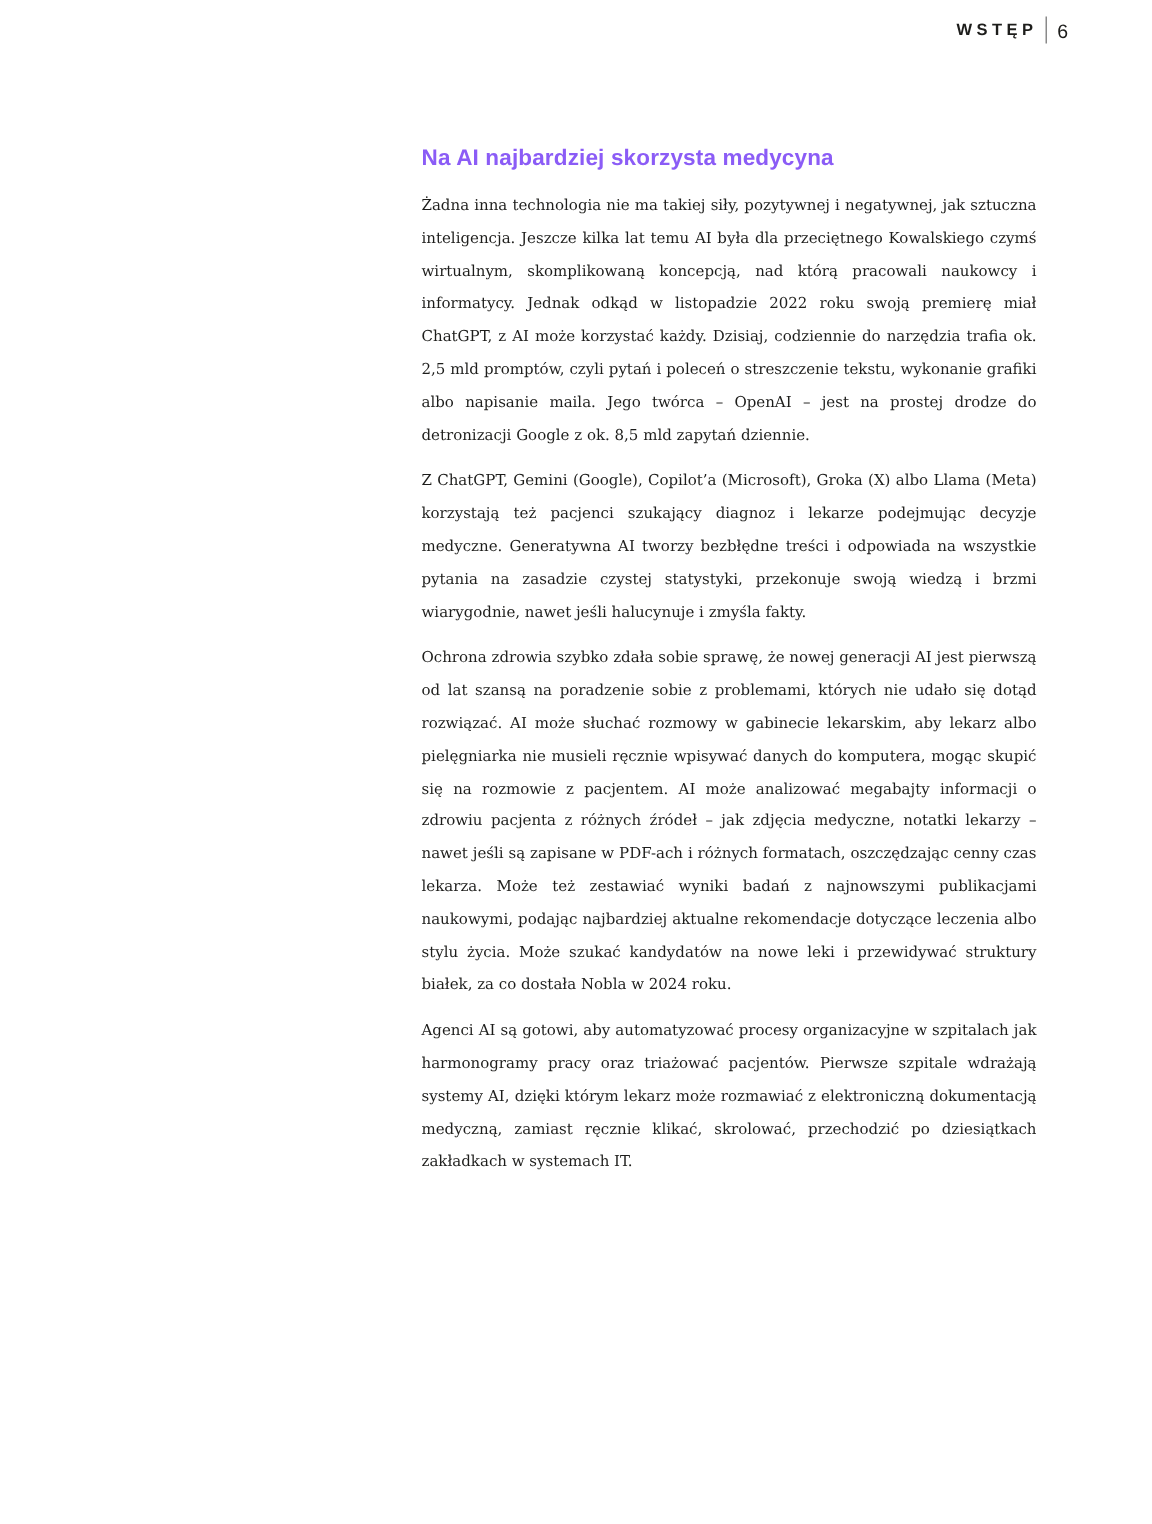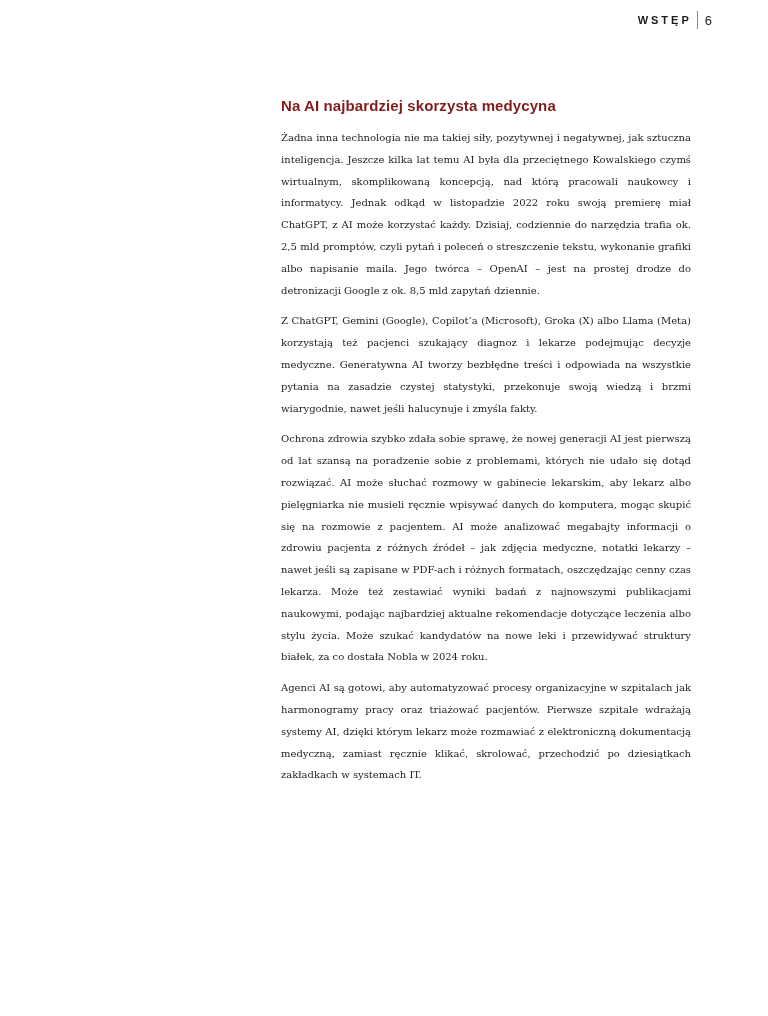--- a/index.html
+++ b/index.html
@@ -41,21 +41,21 @@
   .content {
     position: absolute;
     left: 281px;
     top: 97px;
     width: 410px;
   }
   .content h2 {
     font-family: "Liberation Sans", sans-serif;
     font-size: 15px;
     font-weight: 700;
-    color: #7f1d1d;
+    color: #8b5cf6;
     margin-bottom: 13px;
     letter-spacing: 0.1px;
   }
   .content p {
     font-size: 10px;
     line-height: 21.8px;
     text-align: justify;
     margin-bottom: 9px;
     hyphens: auto;
     -webkit-hyphens: auto;

